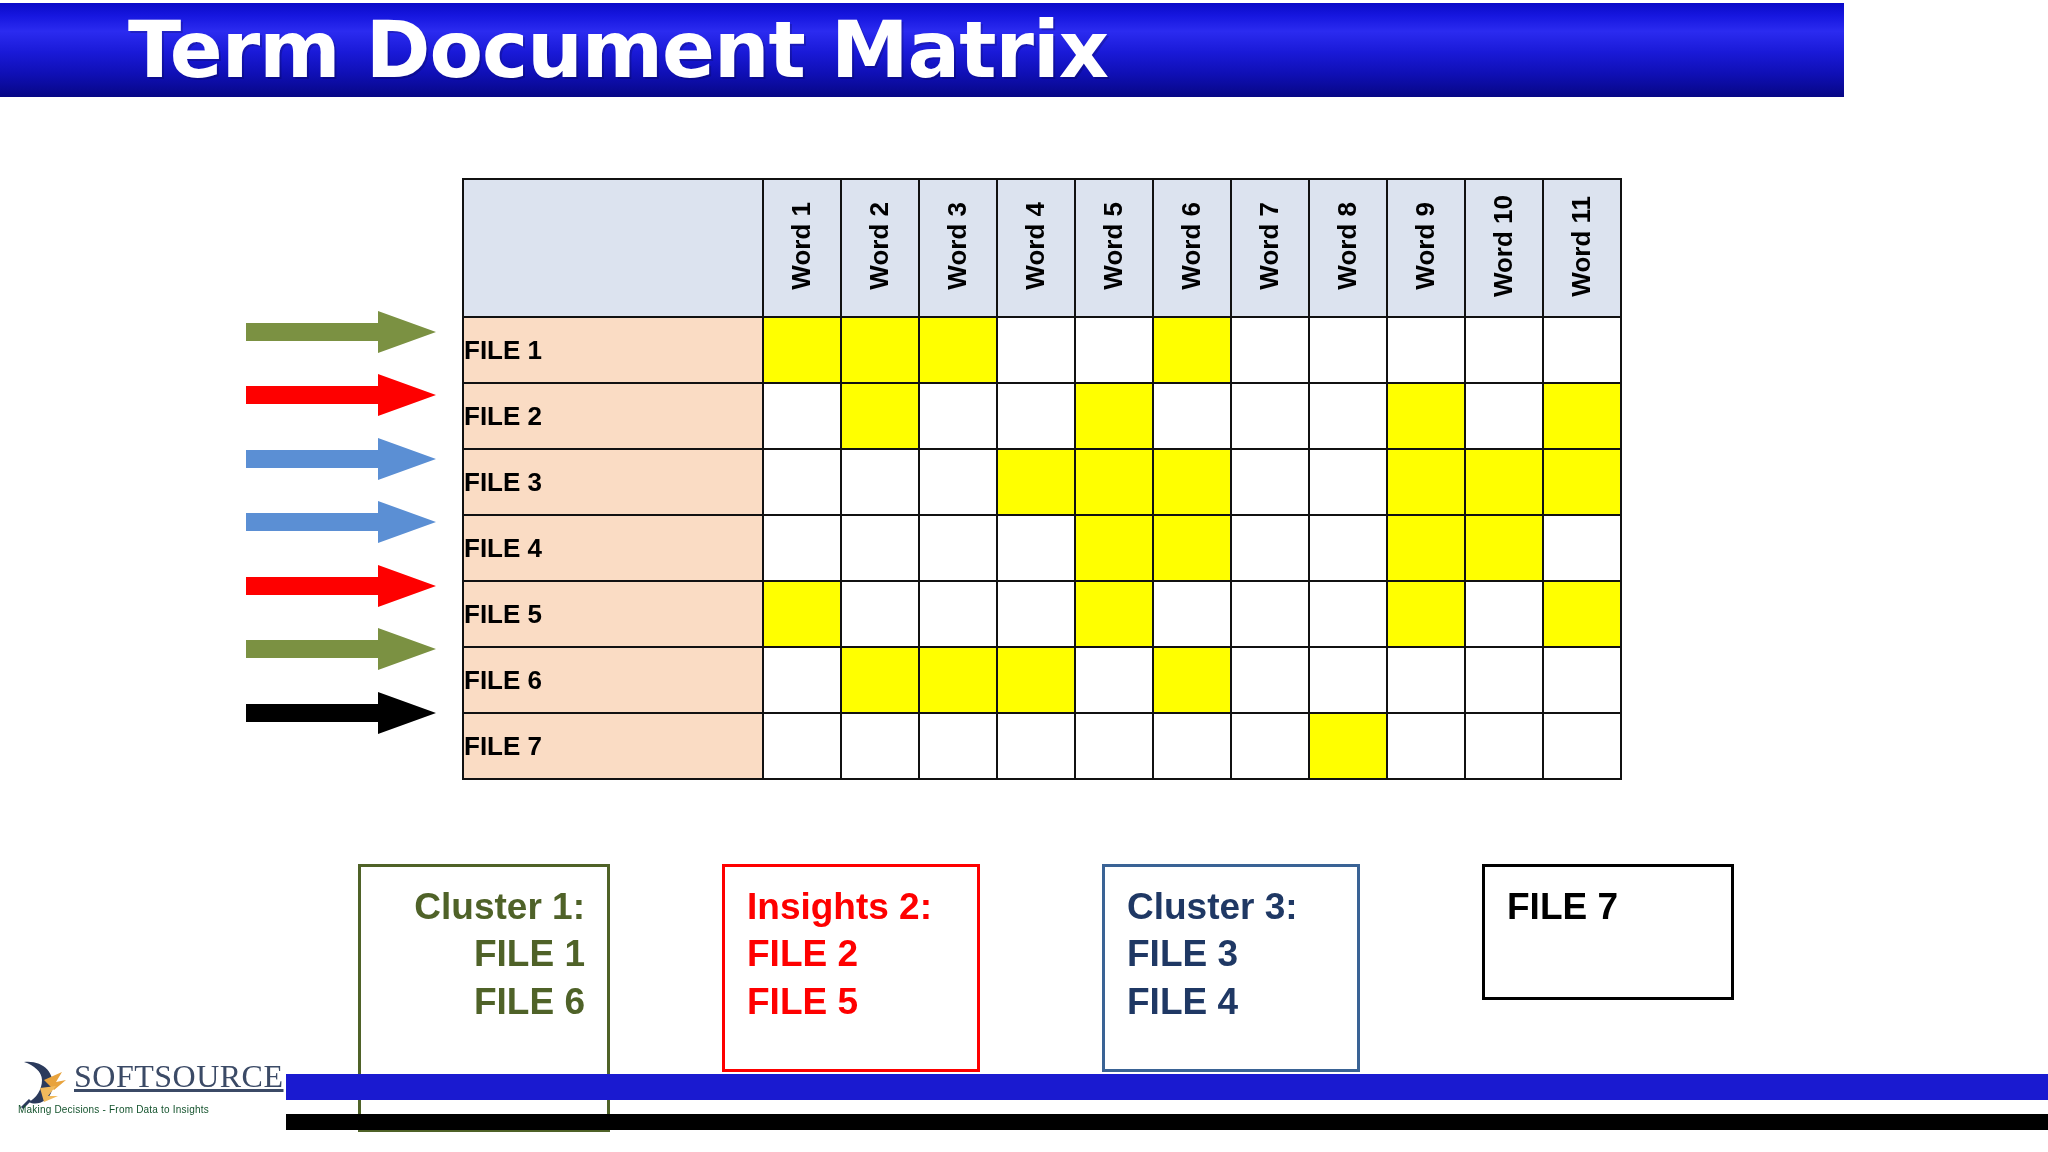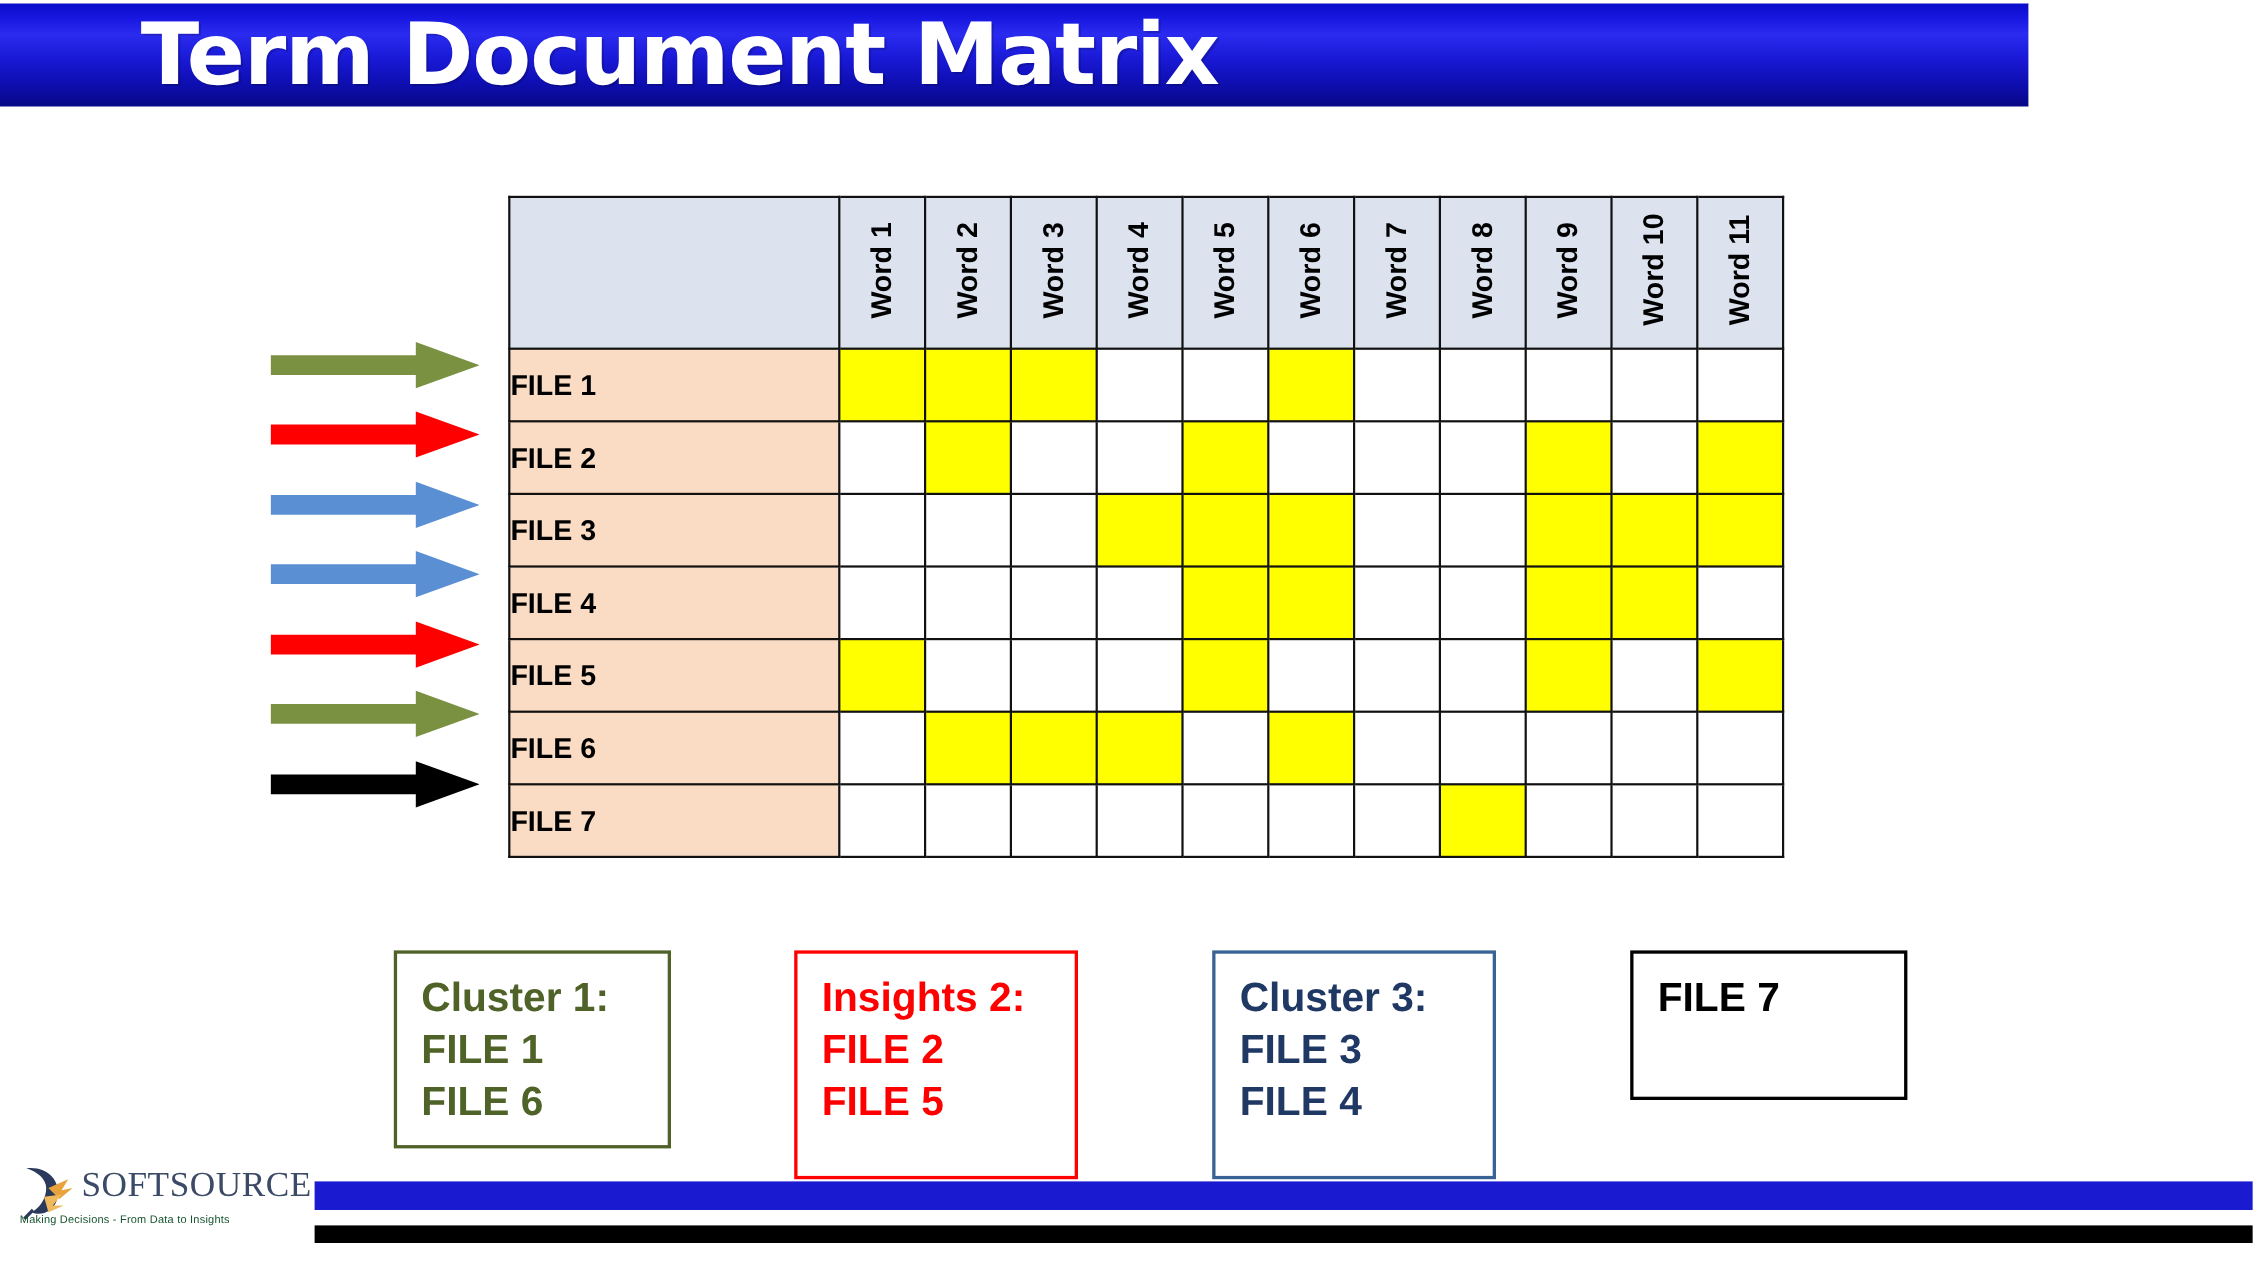--- a/index.html
+++ b/index.html
@@ -179,20 +179,21 @@
     height: 54px;
   }
   .logo-name {
     position: absolute;
     left: 58px;
     top: 6px;
     font-family: "Liberation Serif", serif;
     font-size: 32px;
     letter-spacing: 0.5px;
     color: #3b4a66;
+    text-decoration: underline;
   }
   .logo-tag {
     position: absolute;
     left: 2px;
     top: 52px;
     font-family: "Liberation Sans", sans-serif;
     font-size: 10px;
     font-weight: normal;
     color: #14532d;
     letter-spacing: 0.2px;
@@ -389,21 +390,21 @@
           <td class="cell-data on"></td>
           <td class="cell-data"></td>
           <td class="cell-data"></td>
           <td class="cell-data"></td>
         </tr>
       </tbody>
   </table>
 </div>
 
 <div class="clusters" id="clusters">
-    <div class="cluster-box" style="left: 0px; top: 2px; width: 252px; height: 180px; border-color: rgb(79, 98, 40); color: rgb(79, 98, 40);">
+    <div class="cluster-box" style="left: 0px; top: 2px; width: 252px; height: 268px; border-color: rgb(79, 98, 40); color: rgb(79, 98, 40); text-align: right;">
       <div class="cluster-title">Cluster 1:</div>
       <div class="cluster-file">FILE 1</div>
       <div class="cluster-file">FILE 6</div>
     </div>
     <div class="cluster-box" style="left: 364px; top: 2px; width: 258px; height: 208px; border-color: rgb(254, 0, 0); color: rgb(254, 0, 0);">
       <div class="cluster-title">Insights 2:</div>
       <div class="cluster-file">FILE 2</div>
       <div class="cluster-file">FILE 5</div>
     </div>
     <div class="cluster-box" style="left: 744px; top: 2px; width: 258px; height: 208px; border-color: rgb(58, 99, 149); color: rgb(31, 56, 100);">

